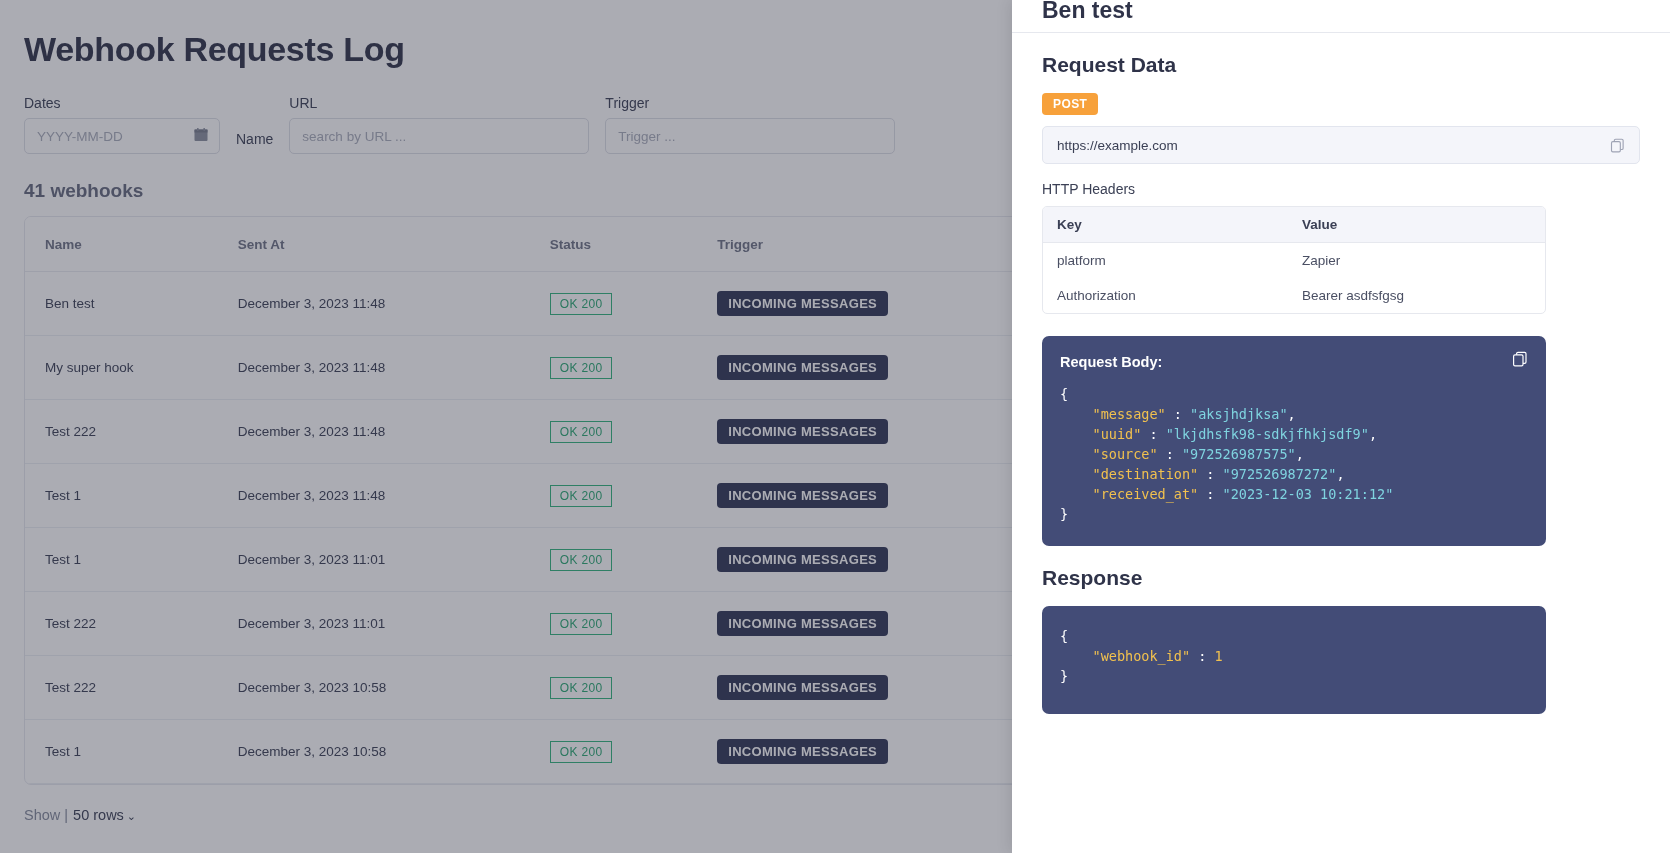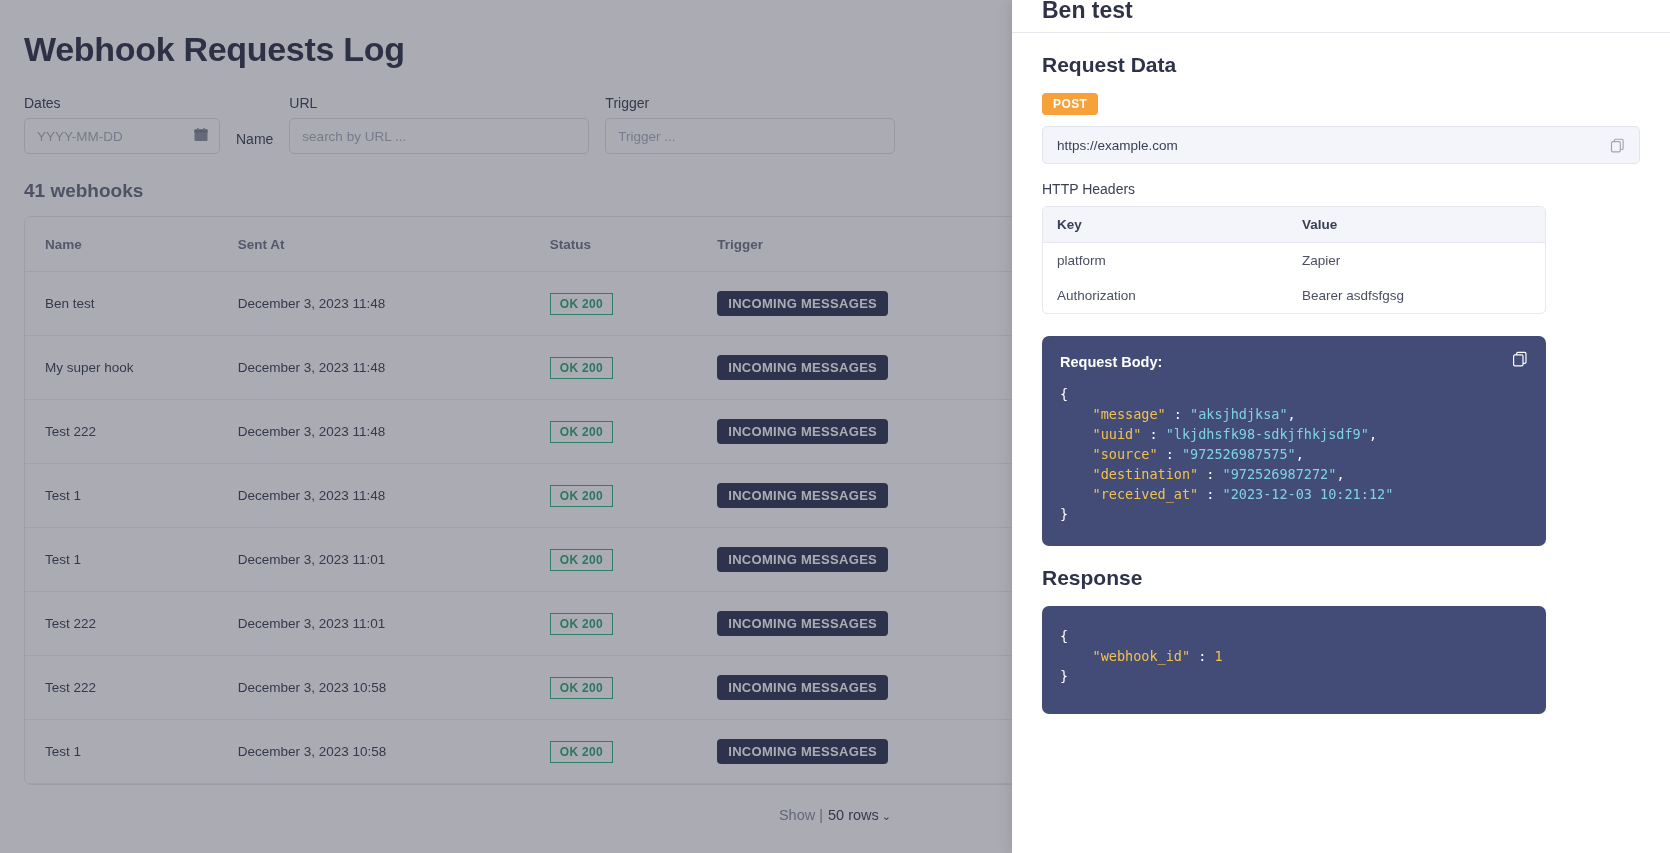--- a/index.html
+++ b/index.html
@@ -96,21 +96,21 @@
   .col-trigger { width: 220px; }
   .col-method  { width: 134px; }
   .col-url     { width: 300px; }
 
   .badge-ok {
     display: inline-block;
     border: 1px solid #31b57e;
     color: #2aa873;
     border-radius: 0;
     font-size: 12px;
-    font-weight: 700;
+    font-weight: 400;
     padding: 3px 9px;
     letter-spacing: 0.3px;
   }
   .badge-trigger {
     display: inline-block;
     background: #2f3656;
     color: #fff;
     border-radius: 4px;
     font-size: 13px;
     font-weight: 700;
@@ -127,21 +127,21 @@
     letter-spacing: 0.4px;
   }
   .m-post { background: #e08e22; }
   .m-get  { background: #22b573; }
 
   
   .table-footer {
     margin-top: 22px;
     font-size: 14.5px;
     color: #848a9c;
-    display: flex; align-items: center; gap: 5px; justify-content: center;
+    display: flex; align-items: center; gap: 5px;
   }
   .rows-select {
     color: #3b4055;
     display: inline-flex; align-items: center; gap: 3px;
     cursor: pointer;
   }
   .chev { font-size: 11px; position: relative; top: 1px; }
 
   
   .drawer {

